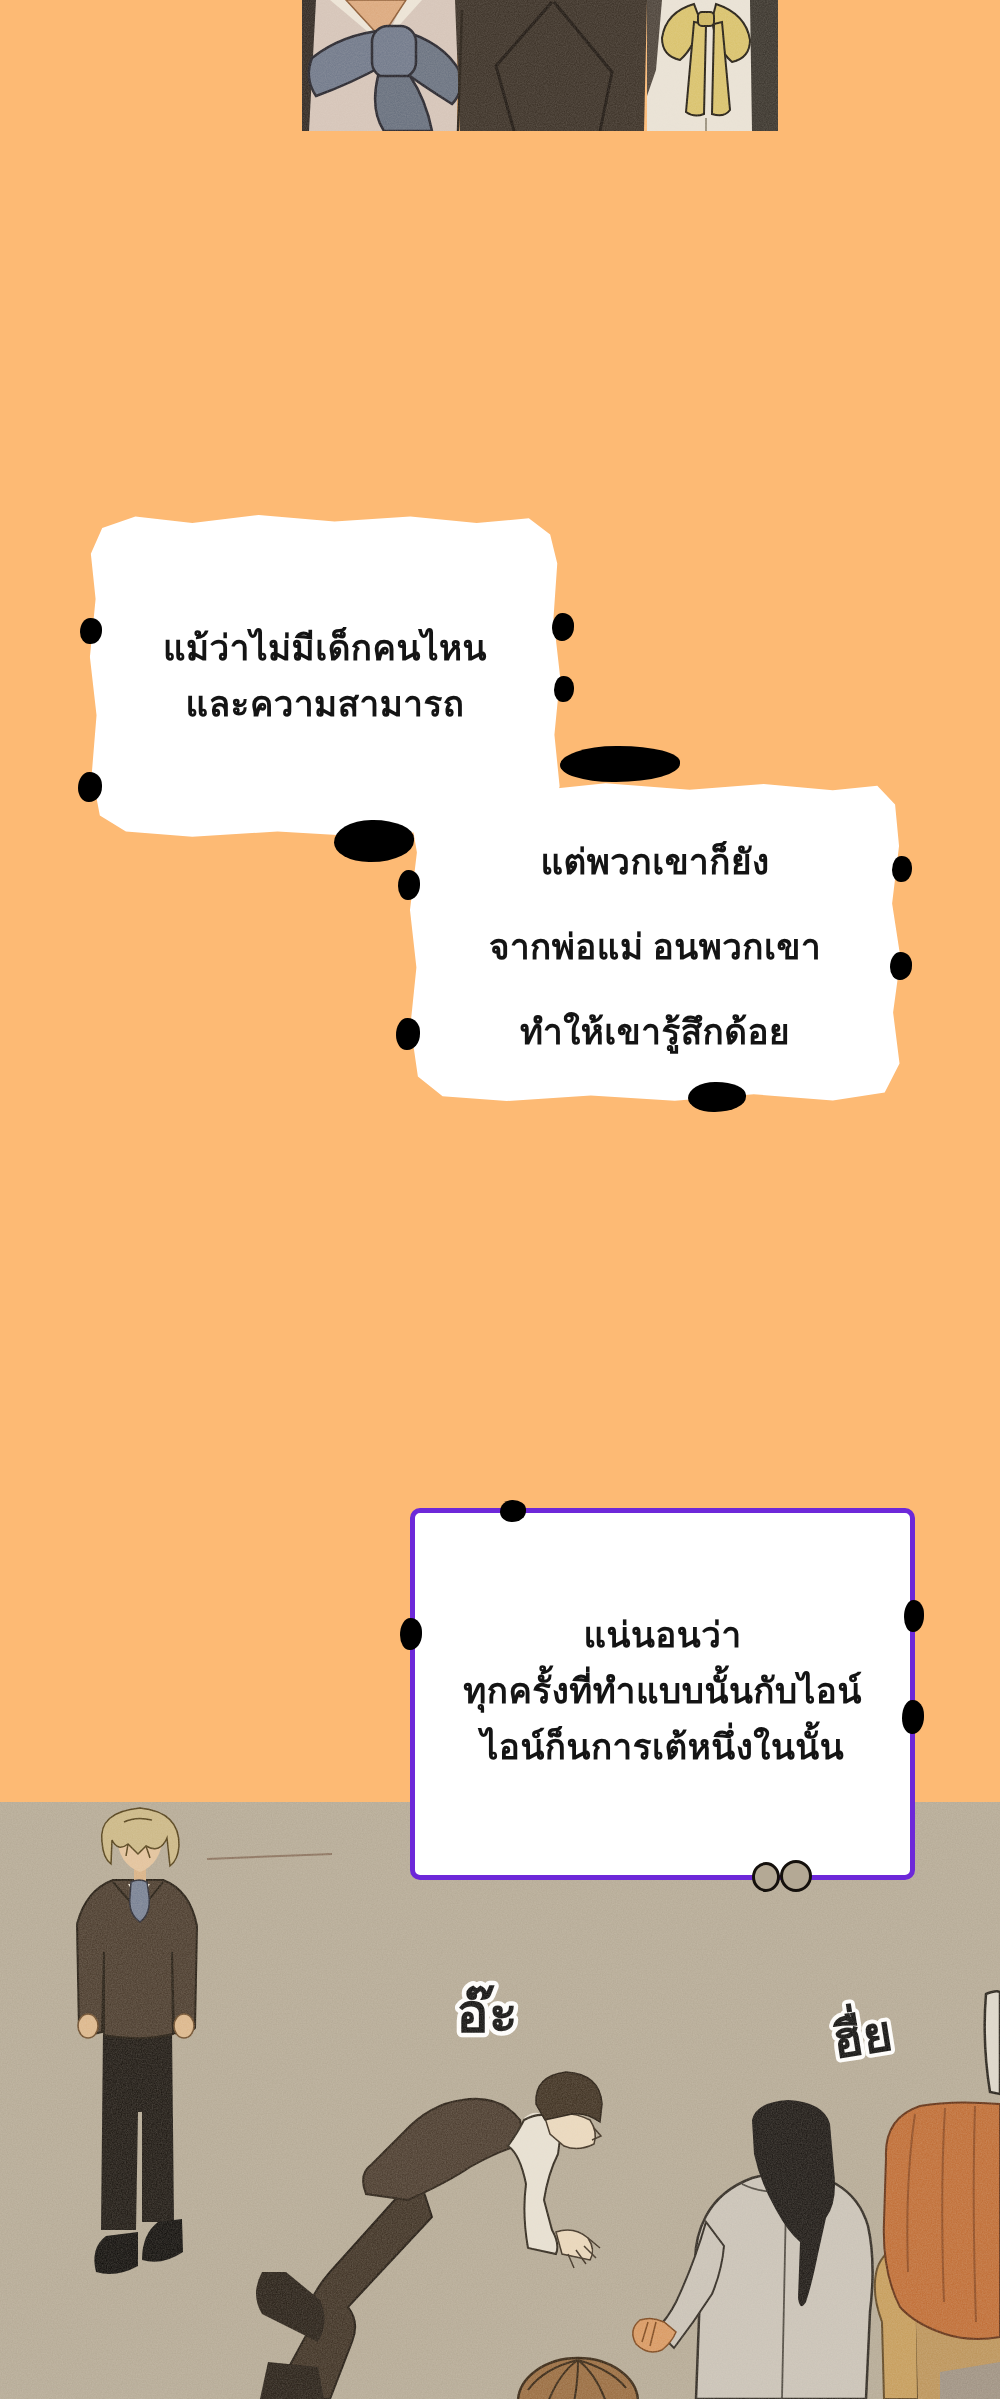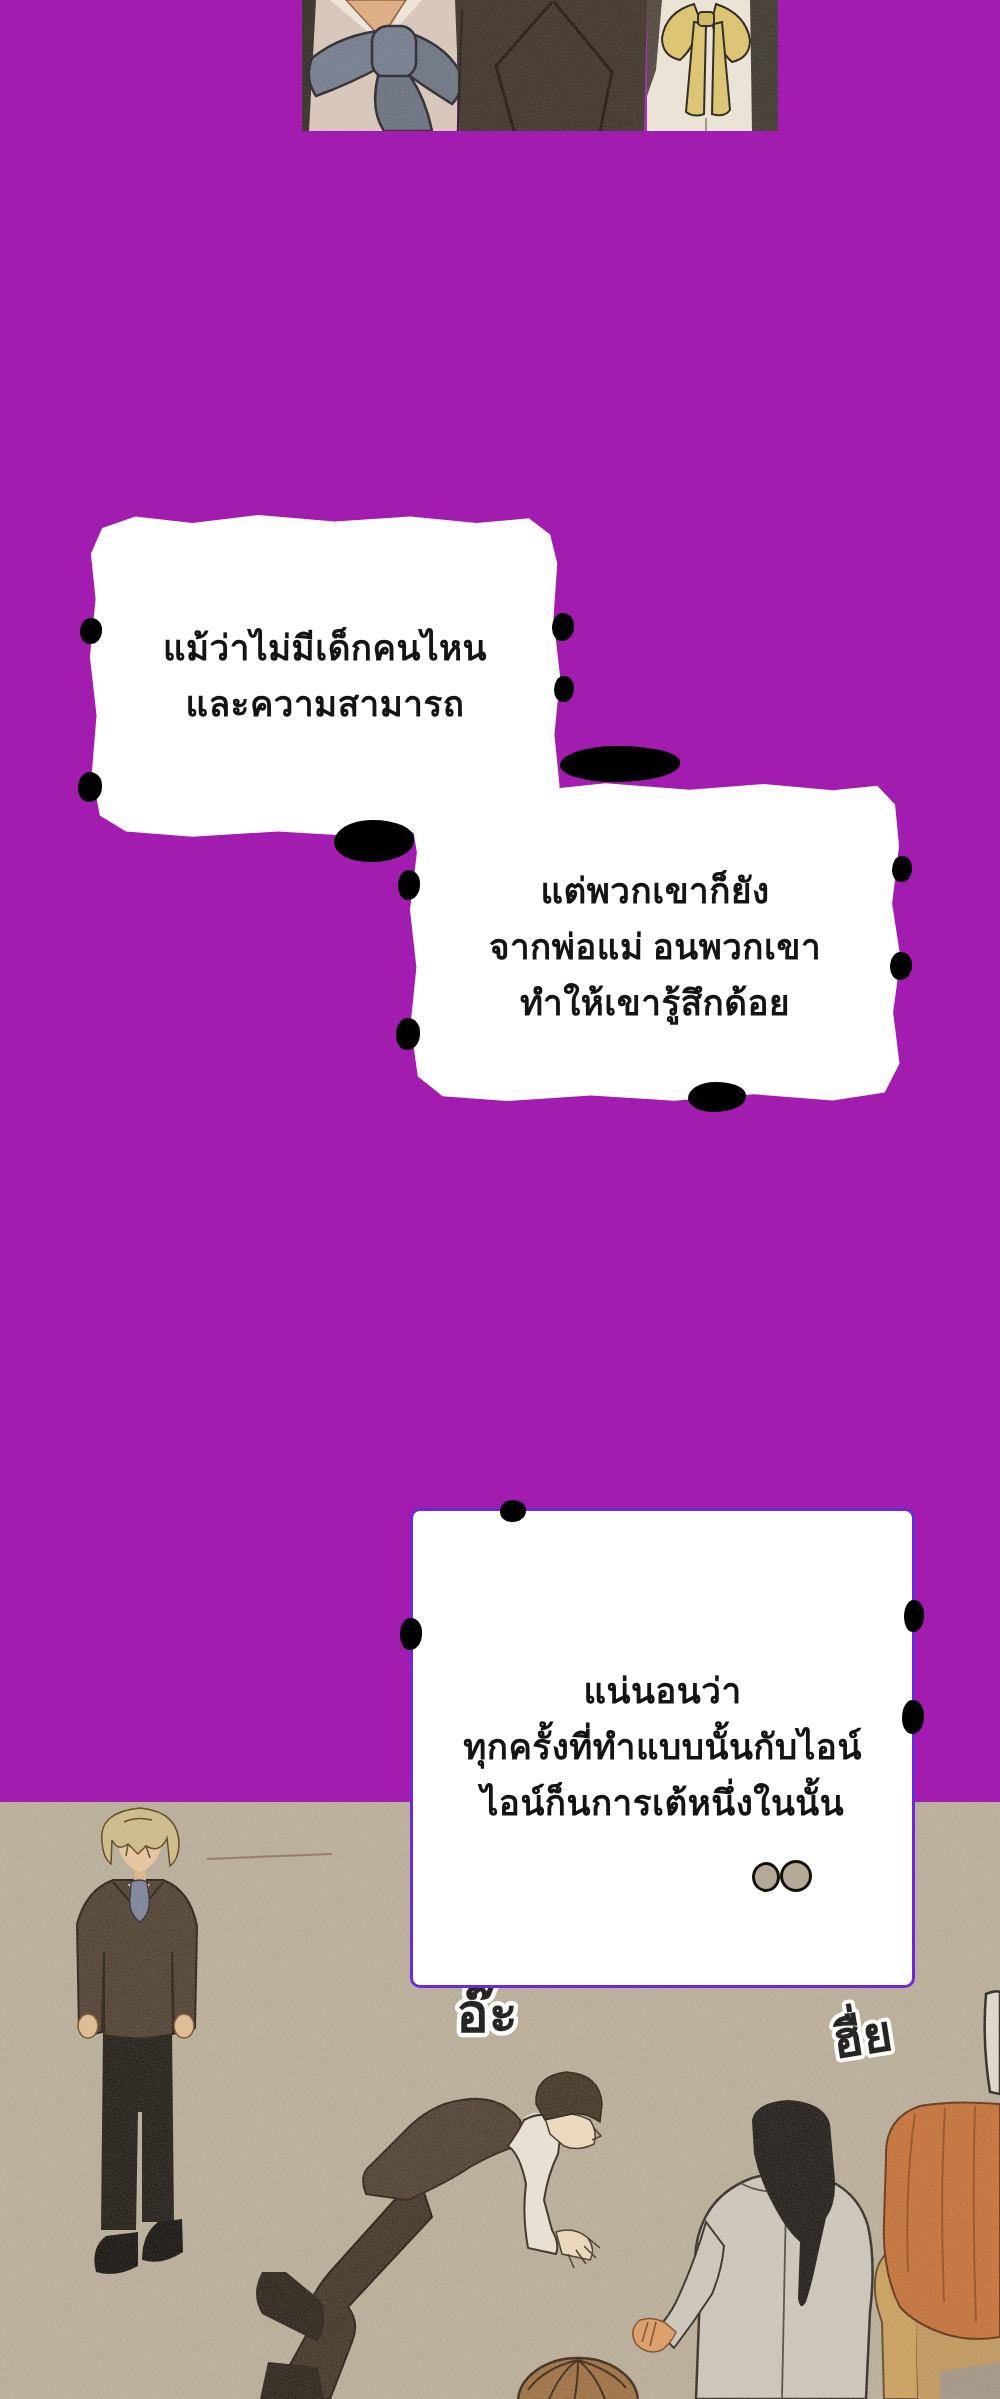--- a/index.html
+++ b/index.html
@@ -1,29 +1,29 @@
 <!DOCTYPE html>
 <html><head>
 <meta charset="utf-8">
 <style>
   html,body{margin:0;padding:0;background:#000;}
-  .page{position:relative;width:1000px;height:2399px;background:#a21caf;overflow:hidden;
+  .page{position:relative;width:1000px;height:2399px;background:#fdba74;overflow:hidden;
         font-family:"Liberation Serif","DejaVu Serif",serif;}
   .panel-top{position:absolute;left:302px;top:0;}
   .scene{position:absolute;left:0;top:1802px;width:1000px;height:597px;z-index:1;}
   .speech-box{position:absolute;background:#fff;z-index:2;}
   .box1{left:88px;top:515px;width:474px;height:323px;
         clip-path:polygon(3% 4%,10% .5%,22% 2.5%,36% 0%,52% 2%,68% .5%,82% 2.5%,93% 1%,97.5% 6%,99% 15%,98.2% 32%,99.6% 50%,98.4% 68%,99.5% 84%,97.5% 95%,90% 99%,75% 97.5%,58% 99.5%,40% 98%,22% 99.6%,8% 98%,2.5% 93%,.8% 80%,1.8% 62%,.4% 44%,1.6% 26%,.6% 12%);}
   .box2{left:408px;top:782px;width:494px;height:320px;
         clip-path:polygon(2.5% 5%,9% 1%,24% 3%,40% .4%,57% 2.4%,72% .6%,86% 2.6%,95% 1.2%,98.6% 7%,99.4% 20%,98% 38%,99.7% 55%,98.2% 72%,99.5% 88%,96.5% 97%,86% 99.5%,70% 97.6%,54% 99.6%,37% 98%,20% 99.7%,7% 98.2%,2% 92%,.5% 76%,1.7% 58%,.4% 40%,1.8% 22%,.5% 10%);}
-  .box3{left:410px;top:1508px;width:505px;height:480px;border:3px solid #6d28d9;border-radius:10px;box-sizing:border-box;}
+  .box3{left:410px;top:1508px;width:505px;height:372px;border:5px solid #6d28d9;border-radius:10px;box-sizing:border-box;font-family:Liberation Mono, monospace;}
   .box-text{display:flex;flex-direction:column;justify-content:center;align-items:center;
             height:100%;text-align:center;color:#141414;font-weight:700;
             font-size:35px;line-height:56px;letter-spacing:.5px;}
-  .box2 .box-text{padding-top:12px;box-sizing:border-box;}
+  .box2 .box-text{padding-top:12px;box-sizing:border-box;gap:29px;}
   .blob{position:absolute;background:#000;border-radius:48% 52% 55% 45%/55% 45% 52% 48%;z-index:3;}
   .floor-notch{position:absolute;background:#b4a995;border:3px solid #14100c;border-radius:50%;z-index:3;}
 </style>
 </head>
 <body>
 
 <div class="page">
 
   <svg class="panel-top" width="476" height="131" viewBox="0 0 476 131">
     <defs>

